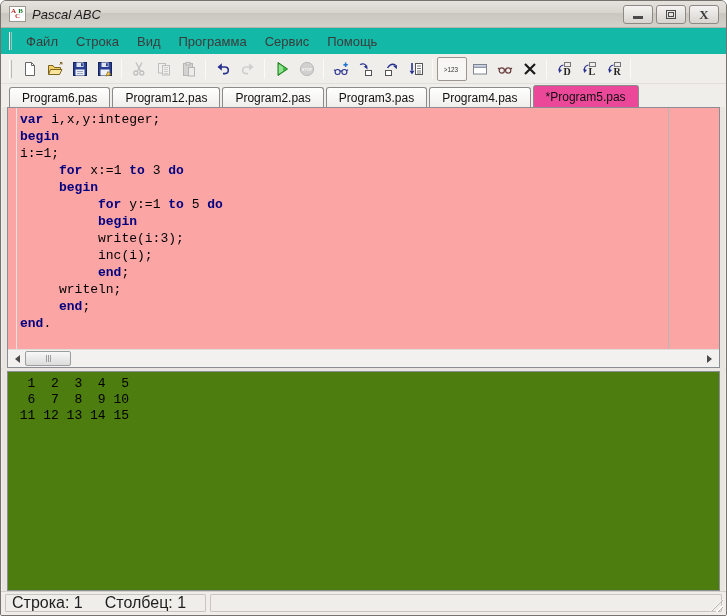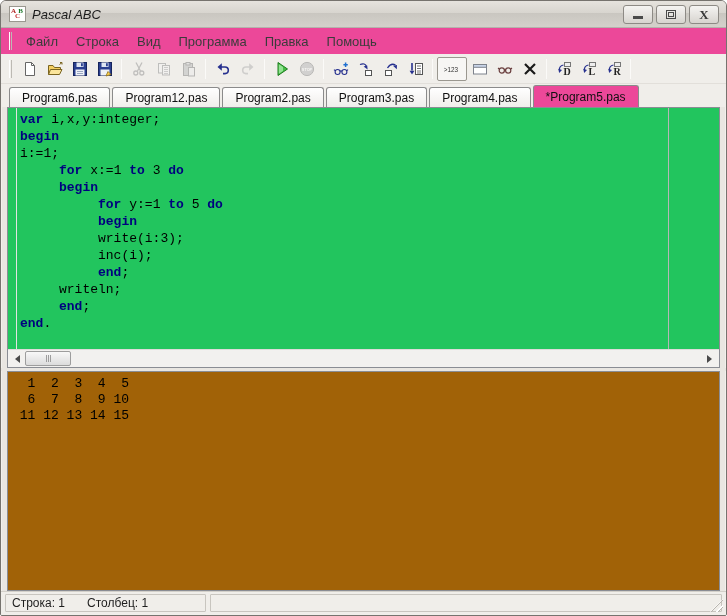--- a/index.html
+++ b/index.html
@@ -27,21 +27,21 @@
   .title-text{ font-size:13px; color:#1c1c1c;font-style:italic; }
   .win-controls{ position:absolute; right:7px; top:4px; display:flex; gap:3px; }
   .win-btn{ width:30px; height:19px; border:1px solid #8d8a85; border-radius:3px;
     background:linear-gradient(180deg,#f5f4f2,#d7d4cf); display:flex; align-items:center; justify-content:center; }
   .glyph-min{ width:10px; height:3px; background:#4a4a4a; margin-top:6px;}
   .glyph-max{ width:10px; height:9px; border:1.5px solid #4a4a4a; position:relative;}
   .glyph-max::after{ content:""; position:absolute; inset:1px; border:1px solid #4a4a4a;}
   .glyph-close{ font:bold 13px/1 "Liberation Serif",serif; color:#3a3a3a;}
 
   
-  .menubar{ height:26px; flex:0 0 26px; background:#ec4899; display:flex; align-items:center; padding-left:6px;}
+  .menubar{ height:26px; flex:0 0 26px; background:#14b8a6; display:flex; align-items:center; padding-left:6px;}
   .grip{ width:3px; height:18px; margin:0 5px 0 2px; border-left:1px solid #ffffff; border-right:1px solid #bcb9b3;}
   .menu-item{ padding:4px 9px; font-size:13px; color:#3b3b3b; cursor:default;}
 
   
   .toolbar{ height:30px; flex:0 0 30px; background:#f0eeea; display:flex; align-items:center; padding-left:6px; border-bottom:1px solid #e2dfda;}
   .tb-btn{ width:25px; height:24px; display:flex; align-items:center; justify-content:center; border:1px solid transparent; border-radius:2px;}
   .tb-btn.framed{ border:1px solid #9a978f; background:#f7f6f4; width:30px;}
   .tb-btn.disabled{ filter:grayscale(1); opacity:.55;}
   .tb-icon{ width:18px; height:16px; display:block;}
   .tb-icon svg{ width:100%; height:100%; display:block;}
@@ -49,44 +49,44 @@
 
   
   .tabbar{ height:23px; flex:0 0 23px; background:#f0eeea; display:flex; align-items:flex-end; padding-left:8px;}
   .tab{ height:20px; padding:3px 12px 0; margin-right:2px; font-size:12px; color:#111;
     background:linear-gradient(180deg,#ffffff,#f0eeeb); border:1px solid #8b8b8b; border-bottom:none;
     border-radius:3px 3px 0 0; white-space:nowrap;}
   .tab.active{ height:22px; background:#ec4899; position:relative; z-index:2; padding-top:4px;}
 
   
   .editor-wrap{ flex:0 0 261px; margin:0 6px; border:1px solid #8a8d94; background:#fff; position:relative; display:flex; flex-direction:column; z-index:1;}
-  .editor{ flex:1 1 auto; position:relative; overflow:hidden; background:#22c55e;}
+  .editor{ flex:1 1 auto; position:relative; overflow:hidden; background:#fca5a5;}
   .gutter-line{ position:absolute; left:8px; top:0; bottom:0; width:1px; background:#e3e3e3;}
   .margin-line{ position:absolute; left:660px; top:0; bottom:0; width:1px; background:#b7b7b7;}
   .code{ position:absolute; left:12px; top:3px; font:13px/17px "Liberation Mono","DejaVu Sans Mono",monospace; white-space:pre; color:#000;}
   .code .kw{ color:#00007f; font-weight:bold;}
 
   
   .hscroll{ flex:0 0 17px; background:#f2f1ef; border-top:1px solid #dddcda; display:flex; align-items:center; position:relative;}
   .sb-arrow{ width:17px; height:17px; display:flex; align-items:center; justify-content:center;}
   .sb-arrow .tri-l{ width:0; height:0; border:4px solid transparent; border-right:5px solid #4a4a4a; margin-right:2px;}
   .sb-arrow .tri-r{ width:0; height:0; border:4px solid transparent; border-left:5px solid #4a4a4a; margin-left:2px;}
   .sb-thumb{ position:absolute; left:17px; width:46px; top:1px; height:15px; border:1px solid #9d9d9d; border-radius:2px;
     background:linear-gradient(180deg,#f8f8f8,#dcdcdc); display:flex; align-items:center; justify-content:center; gap:1px;}
   .sb-thumb i{ display:block; width:1px; height:7px; background:#9d9d9d;}
   .sb-right{ position:absolute; right:0; top:0;}
 
   
   .splitter{ flex:0 0 3px; background:#e9e6e1;}
-  .output-wrap{ flex:1 1 auto; margin:0 6px; border:1px solid #8a8d94; background:#a16207; position:relative; overflow:hidden;}
+  .output-wrap{ flex:1 1 auto; margin:0 6px; border:1px solid #8a8d94; background:#4d7c0f; position:relative; overflow:hidden;}
   .output{ position:absolute; left:4px; top:4px; font:13px/16px "Liberation Mono","DejaVu Sans Mono",monospace; white-space:pre; color:#000;}
 
   
   .statusbar{ flex:0 0 24px; background:#f0eeea; border-top:1px solid #d3d0ca; display:flex; align-items:center; padding:2px 4px 3px; position:relative;}
-  .status-panel{ height:18px; border:1px solid #c8c5bf; border-radius:1px; display:flex; align-items:center; padding:0 6px; font-size:12px; color:#1e1e1e; background:#f0eeea;}
+  .status-panel{ height:18px; border:1px solid #c8c5bf; border-radius:1px; display:flex; align-items:center; padding:0 6px; font-size:16px; color:#1e1e1e; background:#f0eeea;}
   .status-panel.first{ width:201px; gap:22px;}
   .status-panel.rest{ flex:1; margin-left:4px;}
   .resize-grip{ position:absolute; right:3px; bottom:3px; width:13px; height:13px;
     background:repeating-linear-gradient(-45deg, transparent 0 3px, #b9b6b0 3px 4px, #ffffff 4px 5px);
     clip-path:polygon(100% 0, 100% 100%, 0 100%);}
 </style>
 </head>
 <body>
 
 <div class="window">
@@ -110,21 +110,21 @@
         </div>
     </div>
   </div>
 
   <div class="menubar">
     <span class="grip"></span>
   <span class="menu-item">Файл</span>
       <span class="menu-item">Строка</span>
       <span class="menu-item">Вид</span>
       <span class="menu-item">Программа</span>
-      <span class="menu-item">Правка</span>
+      <span class="menu-item">Сервис</span>
       <span class="menu-item">Помощь</span>
     </div>
 
   <div class="toolbar">
     <span class="grip"></span>
   <div class="tb-btn">
         <span class="tb-icon">
           <svg viewBox="0 0 16 16">
             <path d="M3.5 1.5h6l3 3v10h-9z" fill="#fff" stroke="#666"></path>
             <path d="M9.5 1.5v3h3" fill="none" stroke="#666"></path>

